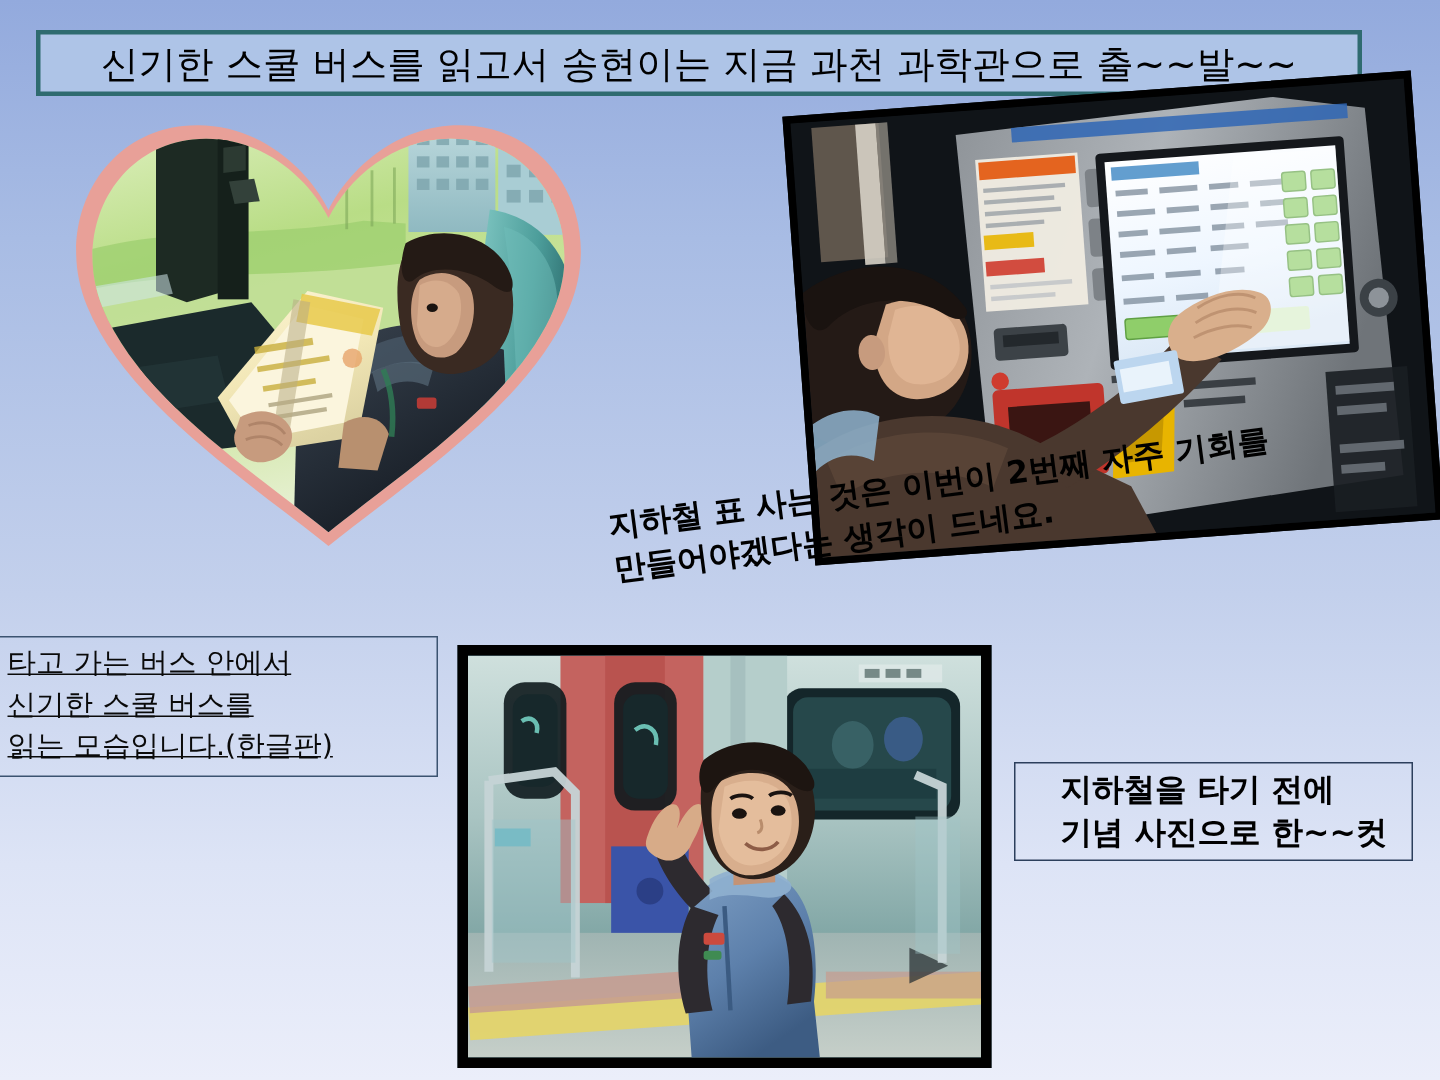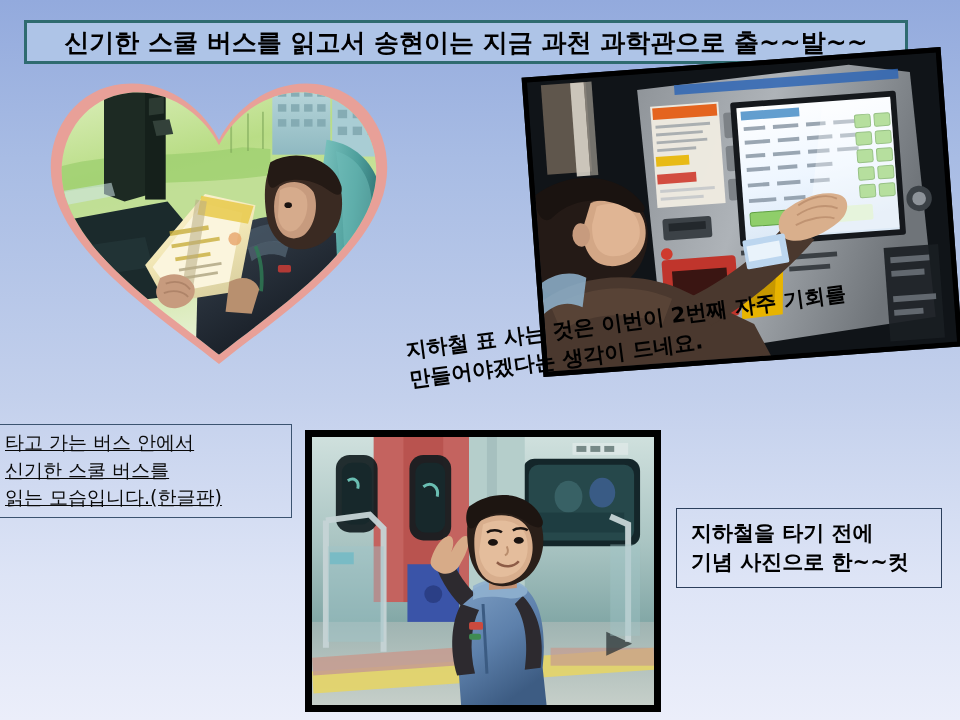--- a/index.html
+++ b/index.html
@@ -26,21 +26,21 @@
     width: 884px; height: 44px;
     background: #aec4e7;
     border: 3px solid #2f6b70;
     box-sizing: border-box;
     display: flex;
     align-items: center;
     justify-content: center;
   }
   .title-text {
     font-size: 25px;
-    font-weight: bold;
+    font-weight: normal;
     color: #000000;
     letter-spacing: 0px;
     white-space: nowrap;
     line-height: 1;
   }
 
   
   .heart-wrap {
     position: absolute;
     left: 44px; top: 72px;
@@ -106,26 +106,27 @@
     box-sizing: border-box;
     overflow: hidden;
     background: #2a4a52;
   }
   .bottom-photo .inner { position: absolute; inset: 0; }
 
   
   .right-caption {
     position: absolute;
     left: 676px; top: 508px;
-    width: 266px; height: 80px;
+    width: 266px; height: 66px;
     border: 1px solid #2c3f5c;
     box-sizing: border-box;
     display: flex;
     align-items: center;
     padding-left: 14px;
+    justify-content: center;
   }
   .right-caption .ctext {
     font-size: 21px;
     font-weight: bold;
     color: #000;
     line-height: 1.38;
     white-space: pre-line;
   }
 </style>
 </head>

